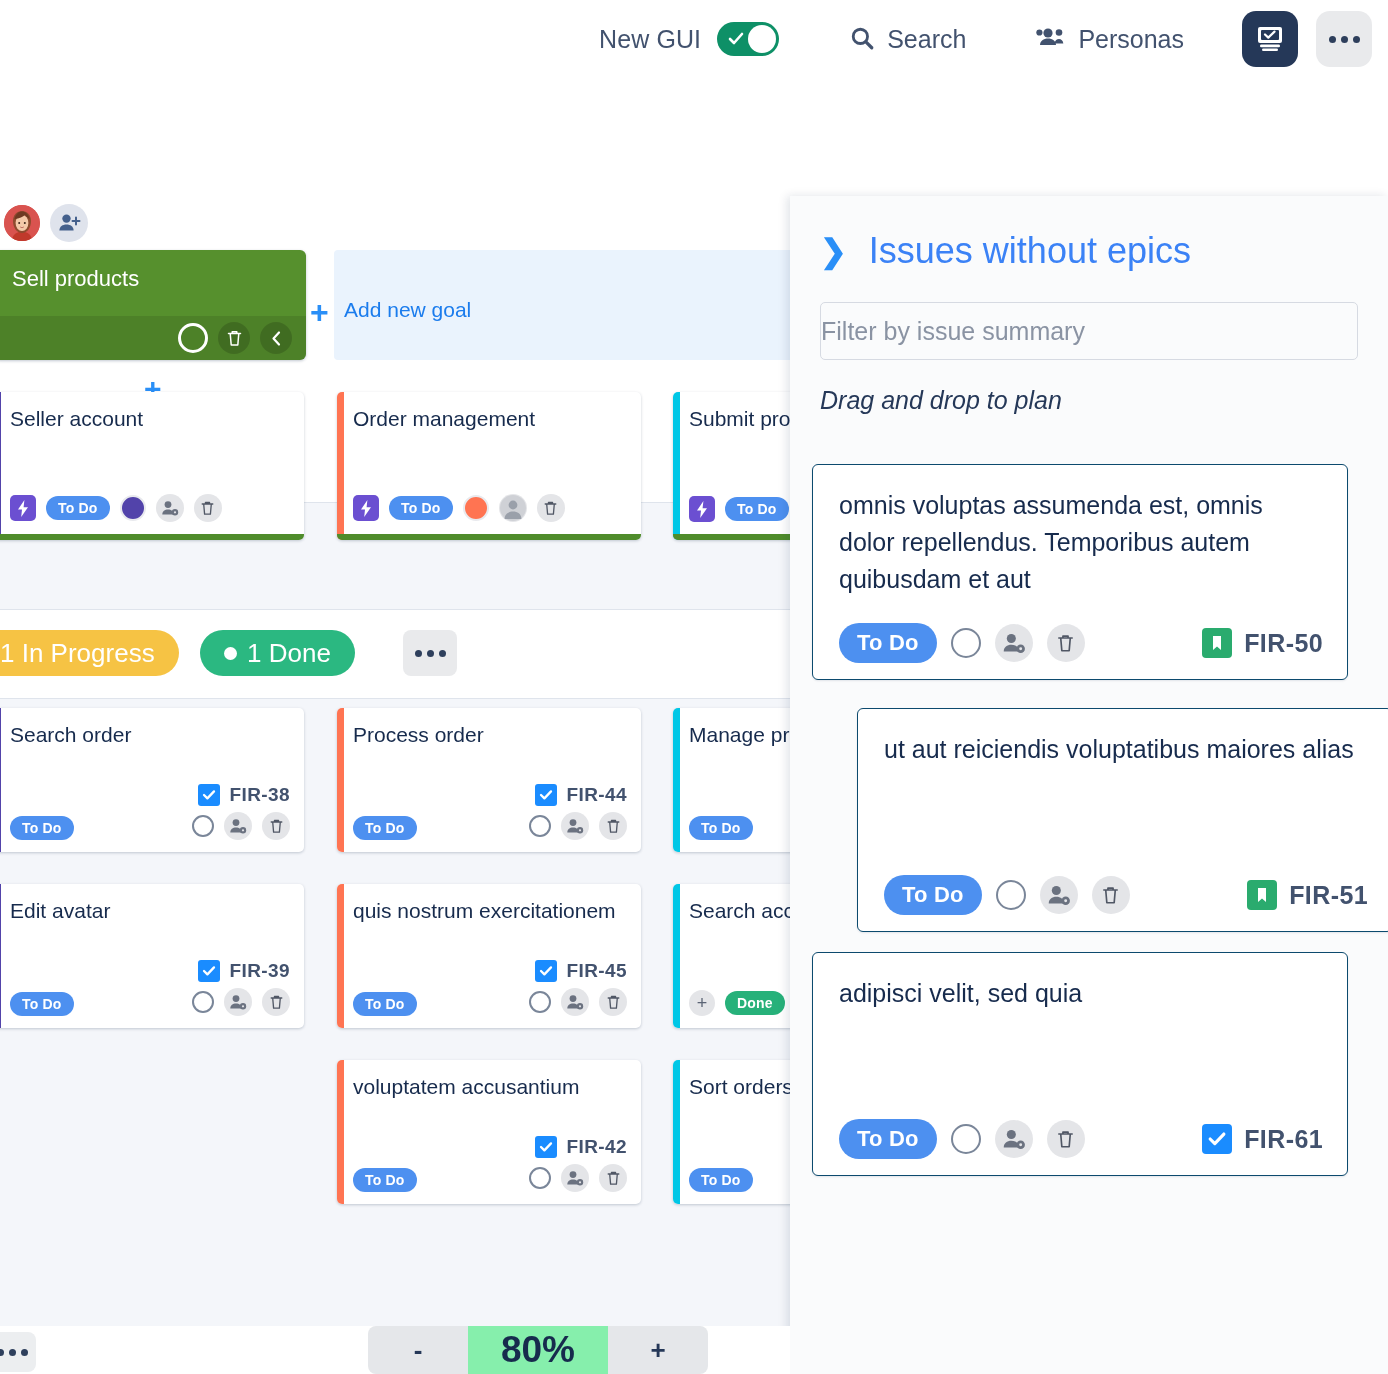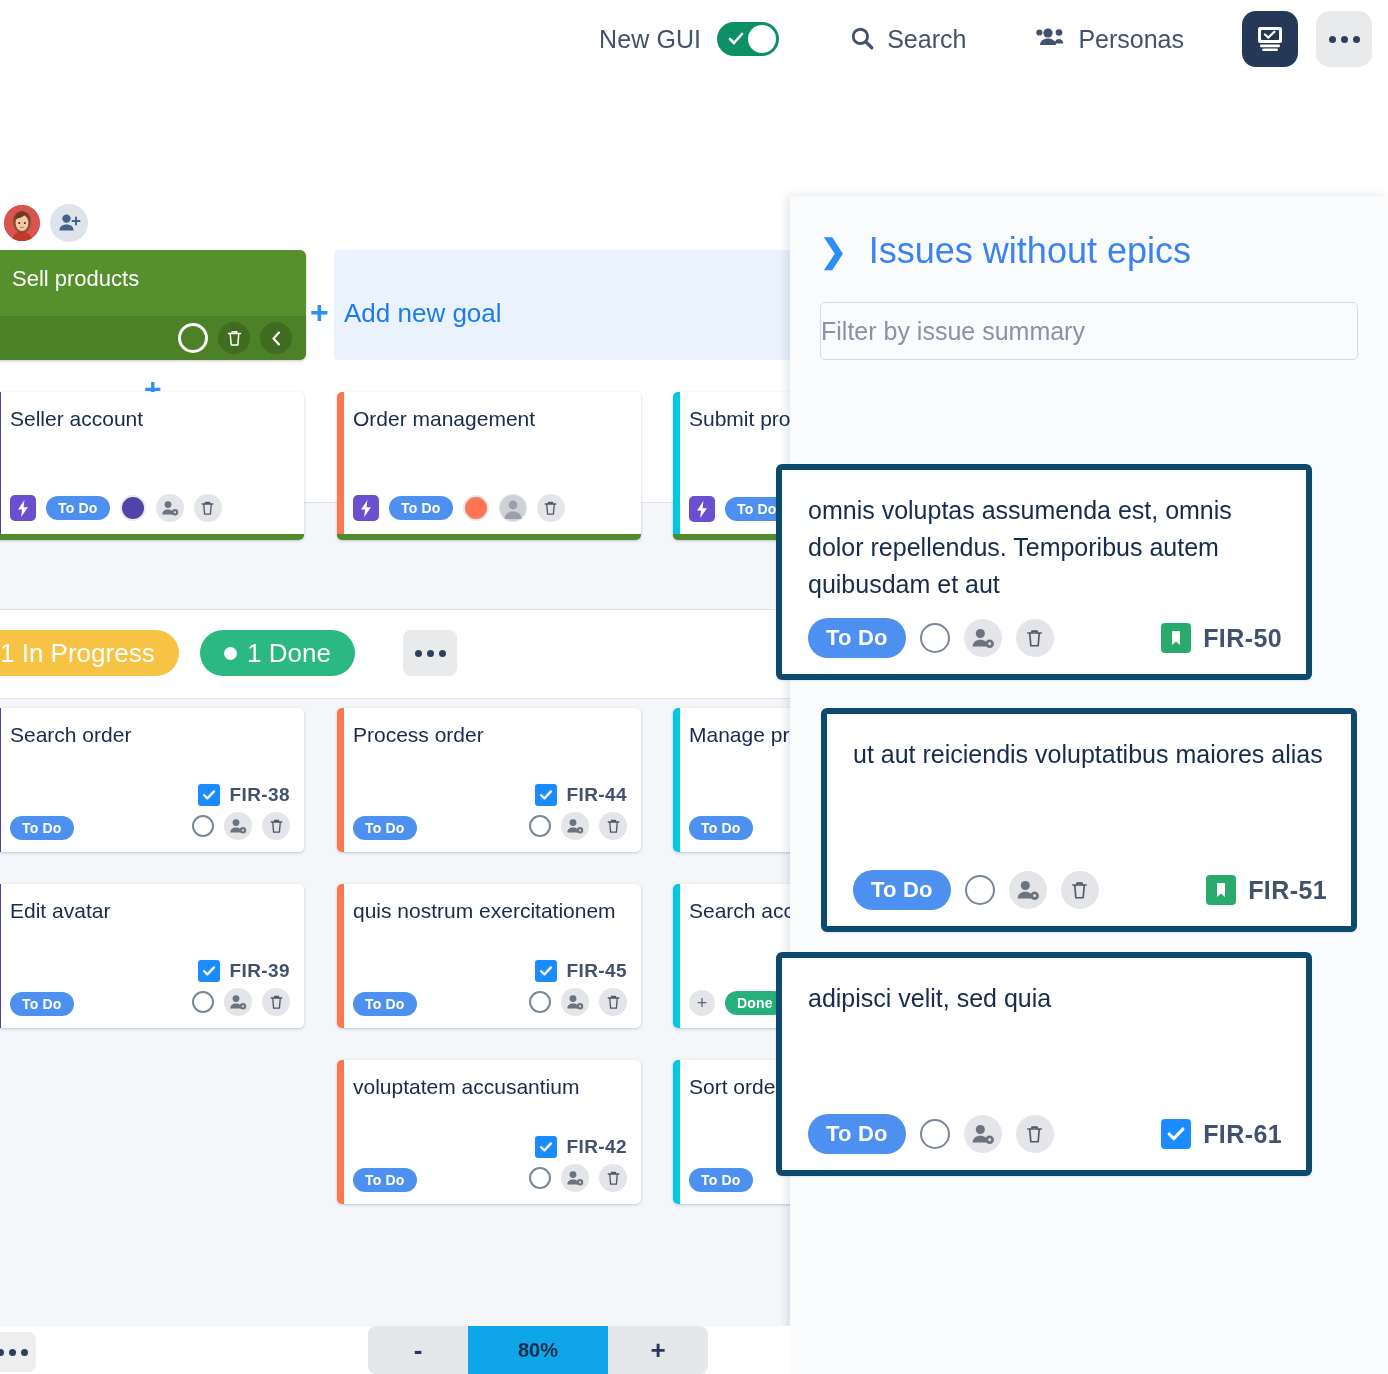--- a/index.html
+++ b/index.html
@@ -83,21 +83,21 @@
     display: flex; align-items: center; justify-content: center;
   }
   .plus-under {
     position: absolute; left: 142px; top: 370px; color: #2a8ff7; font-size: 30px; font-weight: 700;
   }
   .addgoal-box {
     position: absolute; left: 334px; top: 250px; width: 640px; height: 112px;
     background: #eaf3fd; border-radius: 4px;
   }
   .addgoal-plus { position: absolute; left: 310px; top: 296px; color: #2a8ff7; font-size: 32px; font-weight: 600; }
-  .addgoal-text { position: absolute; left: 344px; top: 297px; color: #1b7ced; font-size: 26px; }
+  .addgoal-text { position: absolute; left: 344px; top: 297px; color: #1b7ced; font-size: 21px; }
 
   
   .card {
     position: absolute; background: #ffffff; border-radius: 5px;
     box-shadow: 0 1px 3px rgba(9,30,66,.22);
   }
   .card .stripe { position: absolute; left: 0; top: 0; width: 7px; height: 100%; border-radius: 5px 0 0 5px; }
   .card .bstripe { position: absolute; left: 0; bottom: 0; width: 100%; height: 6px; border-radius: 0 0 5px 5px; }
   .card .ctitle { position: absolute; left: 16px; top: 14px; right: 14px; font-size: 21px; color: #172b4d; line-height: 1.2; }
 
@@ -158,22 +158,22 @@
     padding-left: 0;
   }
   .sb-filter input {
     border: 0; outline: 0; background: transparent; width: 100%;
     font-size: 25px; color: #42526e; font-family: "Liberation Sans", sans-serif;
   }
   .sb-filter input::placeholder { color: #8a93a3; }
   .sb-hint { margin: 26px 0 0 30px; font-size: 25px; font-style: italic; color: #253858; }
 
   .issue-card {
-    position: absolute; left: 776px; width: 536px;
-    background: #fff; border: 6px solid #0c4a6e; border-radius: 6px;
+    position: absolute; left: 812px; width: 536px;
+    background: #fff; border: 1px solid #0c4a6e; border-radius: 6px;
     box-shadow: 0 1px 2px rgba(9,30,66,.10);
   }
   .issue-text { padding: 22px 26px 0 26px; font-size: 25px; color: #172b4d; line-height: 1.47; }
   .issue-foot {
     position: absolute; left: 0; bottom: 0; width: 100%; height: 72px;
     display: flex; align-items: center; justify-content: space-between;
     padding: 0 24px 0 26px;
   }
   .issue-foot .lft { display: flex; align-items: center; gap: 14px; }
   .issue-foot .rgt { display: flex; align-items: center; gap: 12px; }
@@ -188,22 +188,22 @@
     background: #eceef0; display: flex; align-items: center; justify-content: center;
   }
   .zoomctl { position: absolute; left: 368px; top: 1326px; display: flex; height: 48px; }
   .zbtn {
     width: 100px; background: #e5e7ea; display: flex; align-items: center; justify-content: center;
     font-size: 26px; color: #253858; font-weight: 600;
   }
   .zbtn.l { border-radius: 8px 0 0 8px; }
   .zbtn.r { border-radius: 0 8px 8px 0; }
   .zval {
-    width: 140px; background: #0ea5e9; display: flex; align-items: center; justify-content: center;
-    font-size: 20px; color: #172b4d; font-weight: 700;
+    width: 140px; background: #86efac; display: flex; align-items: center; justify-content: center;
+    font-size: 37px; color: #172b4d; font-weight: 700;
   }
 </style>
 </head>
 <body>
 
 <div class="root">
 
   <div class="topbar">
 
     <div class="tb-group">
@@ -579,20 +579,21 @@
   </div>
 
   <div class="sidebar">
     <div class="sb-head">
       <span class="sb-chev">❯</span>
       <span class="sb-title">Issues without epics</span>
     </div>
     <div class="sb-filter">
       <input type="text" placeholder="Filter by issue summary" style="">
     </div>
+    <div class="sb-hint">Drag and drop to plan</div>
   </div>
 
   <div class="issue-card" style="top:464px; height:216px;">
     <div class="issue-text"> omnis voluptas assumenda est, omnis dolor repellendus. Temporibus autem quibusdam et aut</div>
     <div class="issue-foot">
       <span class="lft">
         <span class="pill big">To Do</span>
         <span class="circ-open big"></span>
         <span class="ic-round big">
           <svg width="24" height="22" viewBox="0 0 18 16">

